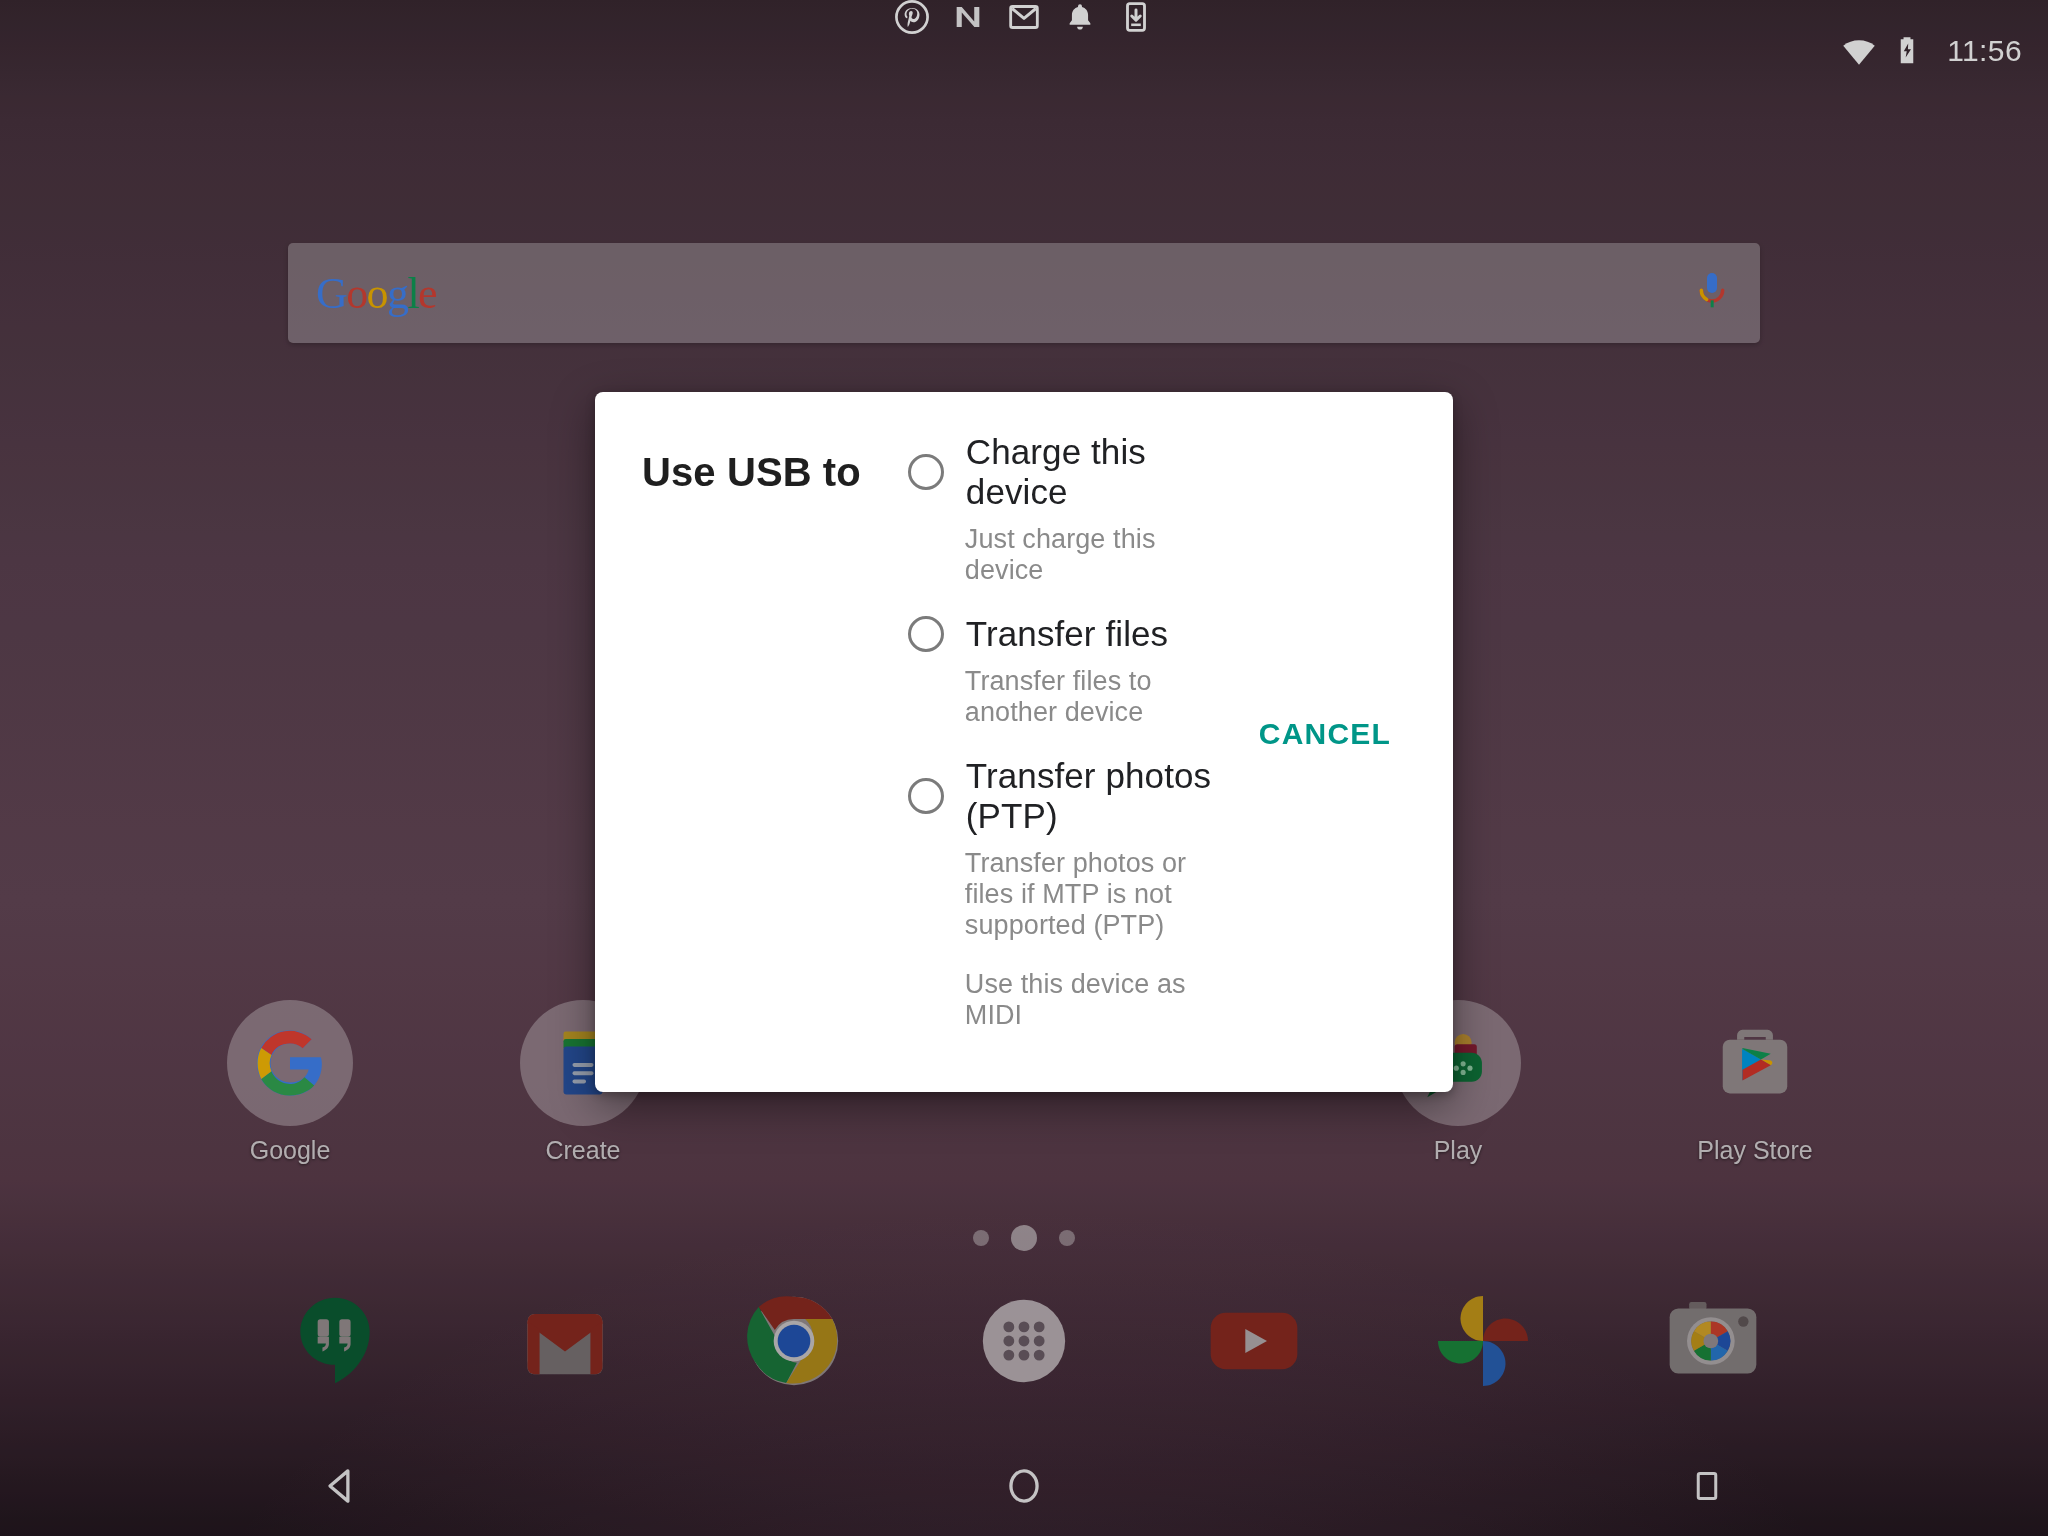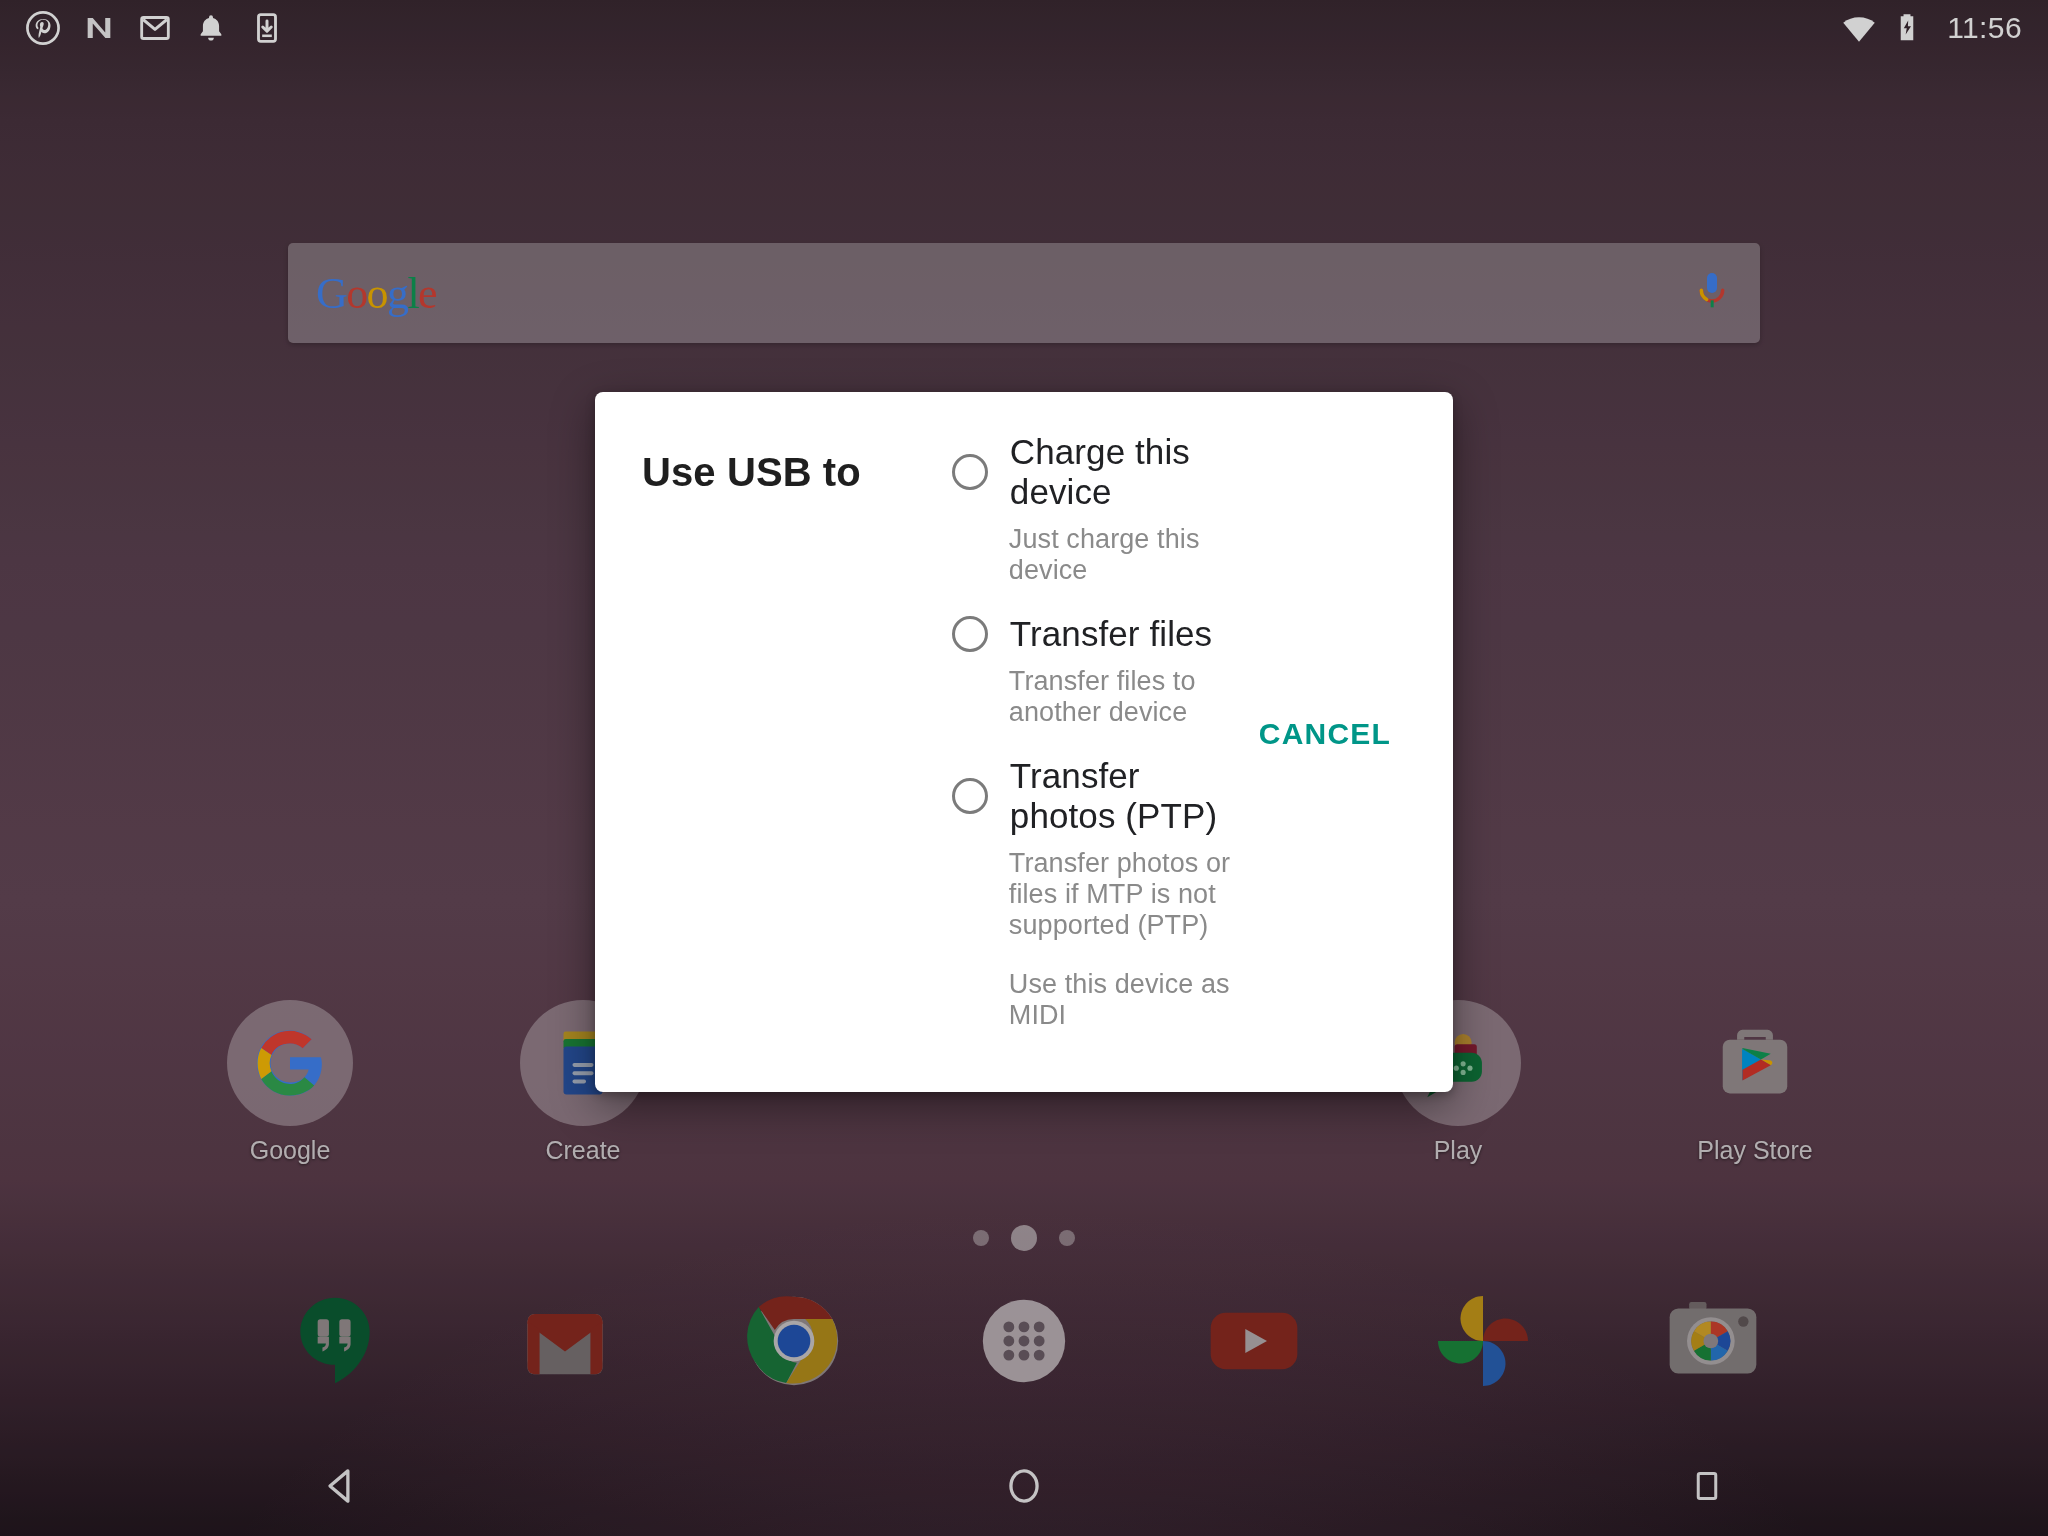--- a/index.html
+++ b/index.html
@@ -21,20 +21,21 @@
         #3c2733 1400px,
         #241820 1536px);
   }
 
   
   #statusbar {
     position:absolute; top:0; left:0; width:2048px; height:56px;
     display:flex; align-items:center;
     padding:0 26px;
     z-index:5;
+    flex-direction:column;
   }
   #status-left { display:flex; align-items:center; gap:22px; }
   #status-right { margin-left:auto; display:flex; align-items:center; gap:16px; }
   .sb-icon { width:34px; height:34px; display:block; }
   #clock {
     color:#ffffff; font-size:30px; letter-spacing:0.4px;
     margin-left:6px; font-weight:400;
   }
 
   
@@ -134,21 +135,20 @@
     padding:0;
   }
   #dialog-title {
     font-size:40px; font-weight:700; color:#1f1f1f;
     padding:58px 0 0 47px;
     letter-spacing:0.1px;
   }
   #options-list {
     padding:40px 0 0 0;
     flex:1;
-    margin-left:44px;
   }
   .option-row {
     display:block;
     padding:0 0 0 47px;
     margin-bottom:28px;
     cursor:pointer;
   }
   .option-main {
     display:flex; align-items:center; gap:22px;
   }

